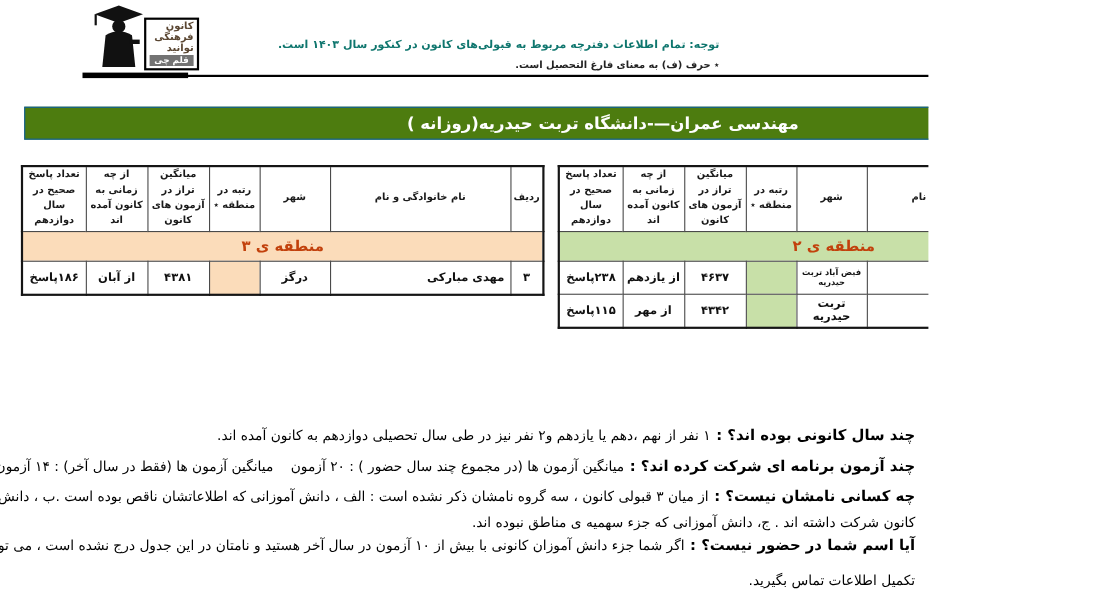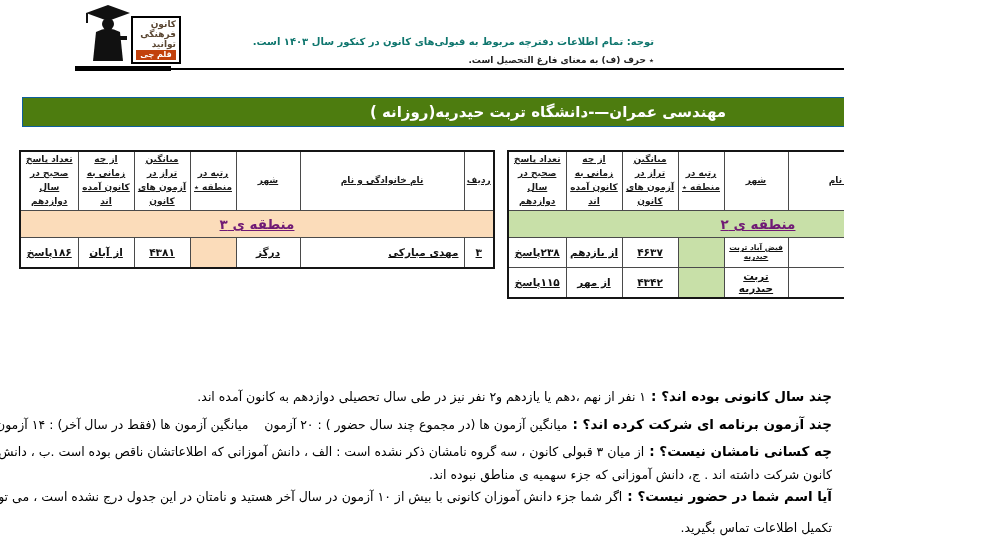--- a/index.html
+++ b/index.html
@@ -6,21 +6,21 @@
   .page{position:relative;width:844px;height:559px;background:#ffffff;overflow:hidden;
         font-family:"DejaVu Sans",sans-serif;color:#111;}
 
   
   .kanoon-figure{position:absolute;left:85px;top:4px;}
   .logo-board{position:absolute;left:131px;top:16px;width:50px;height:48px;
               border:2px solid #000;background:#fff;direction:rtl;
               display:flex;flex-direction:column;justify-content:space-between;
               padding:2px 3px;box-sizing:border-box;}
   .logo-board .ln{font-size:9px;font-weight:bold;color:#5a4632;text-align:right;line-height:1.1;}
-  .logo-chip{background:#c2410c;color:#fff;font-size:8px;font-weight:bold;text-align:center;
+  .logo-chip{background:#737373;color:#fff;font-size:8px;font-weight:bold;text-align:center;
              padding:0 1px;line-height:1.25;}
   .rule-thick{position:absolute;left:75px;top:66px;width:96px;height:5px;background:#000;}
   .rule-thin{position:absolute;left:170px;top:68px;width:735px;height:2px;background:#000;}
 
   .notice{position:absolute;top:36px;right:190px;direction:rtl;font-weight:bold;
           font-size:10px;color:#0f766e;white-space:nowrap;}
   .sub-notice{position:absolute;top:55px;right:190px;direction:rtl;font-weight:bold;
           font-size:9px;color:#222;white-space:nowrap;}
 
   .brand-pill{position:absolute;left:856px;top:20px;width:172px;height:44px;background:#e6e6e6;
@@ -35,24 +35,24 @@
   
   .titlebar{position:absolute;left:22px;top:97px;width:954px;height:28px;background:#4d7c0f;
             border:1px solid #0e5f9d;display:flex;align-items:center;justify-content:center;
             color:#fff;font-weight:bold;font-size:15px;direction:rtl;padding-left:48px;}
 
   
   .tbl{position:absolute;top:150px;border-collapse:collapse;table-layout:fixed;
        background:#fff;border:2px solid #151515;}
   .tbl-right{left:507px;width:476px;}
   .tbl-left{left:19px;width:474px;}
-  .tbl th,.tbl td{border:1px solid #4a4a4a;overflow:hidden;text-decoration:underline;}
+  .tbl th,.tbl td{border:1px solid #4a4a4a;overflow:hidden;}
   .tbl th{height:52px;font-size:9px;font-weight:bold;text-align:center;vertical-align:middle;
           line-height:1.55;padding:1px 2px;color:#1a1a1a;}
-  .region td{height:24px;text-align:center;font-weight:bold;font-size:13.5px;color:#701a75;}
+  .region td{height:24px;text-align:center;font-weight:bold;font-size:13.5px;color:#c2410c;}
   .bg-g{background:#c8e0a8;padding-left:27px;}
   .bg-p{background:#fbdcba;}
   .row td{height:29px;font-size:10.5px;font-weight:bold;text-align:center;
           vertical-align:middle;color:#111;padding:0 2px;}
   .row td.c-name{text-align:right;padding-right:5px;}
   .row td.sm{font-size:7.5px;}
 
   
   .note-line{position:absolute;right:12px;direction:rtl;white-space:nowrap;
              font-size:12.5px;color:#000;}

